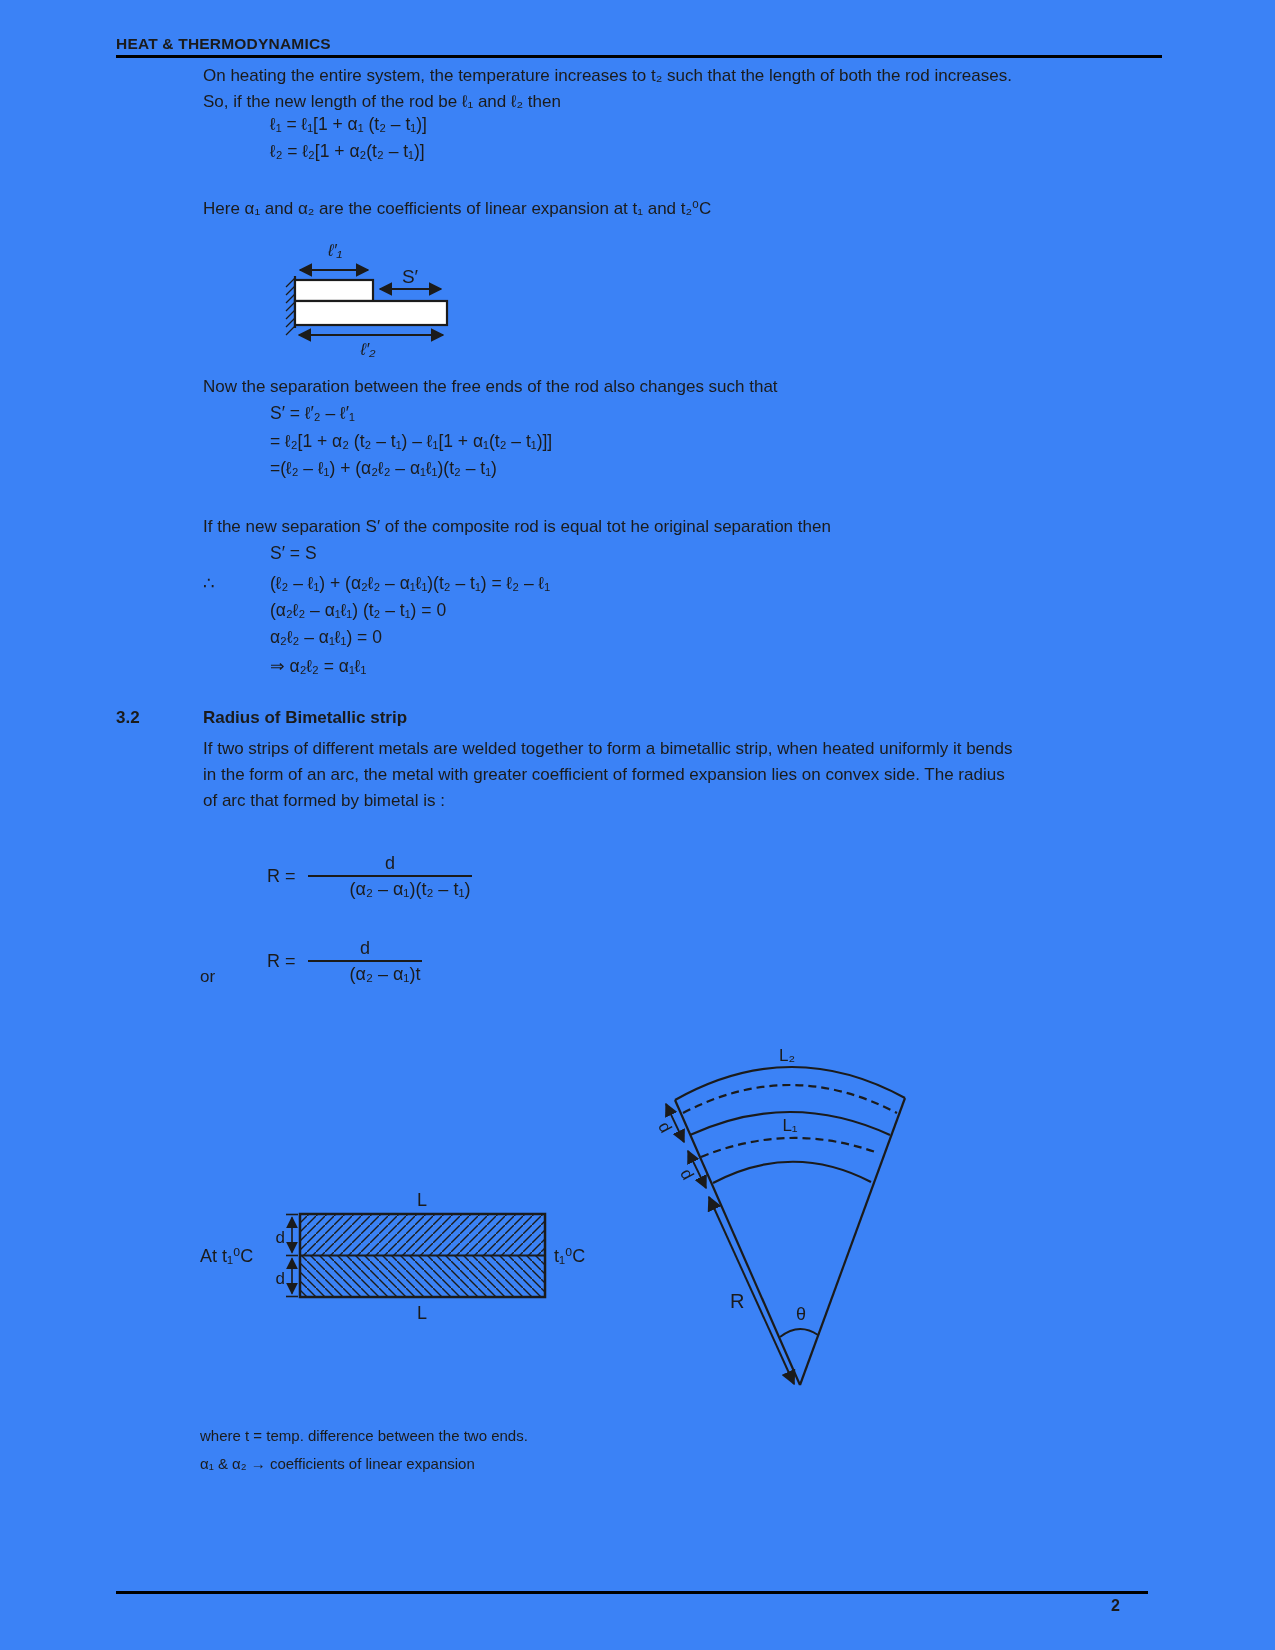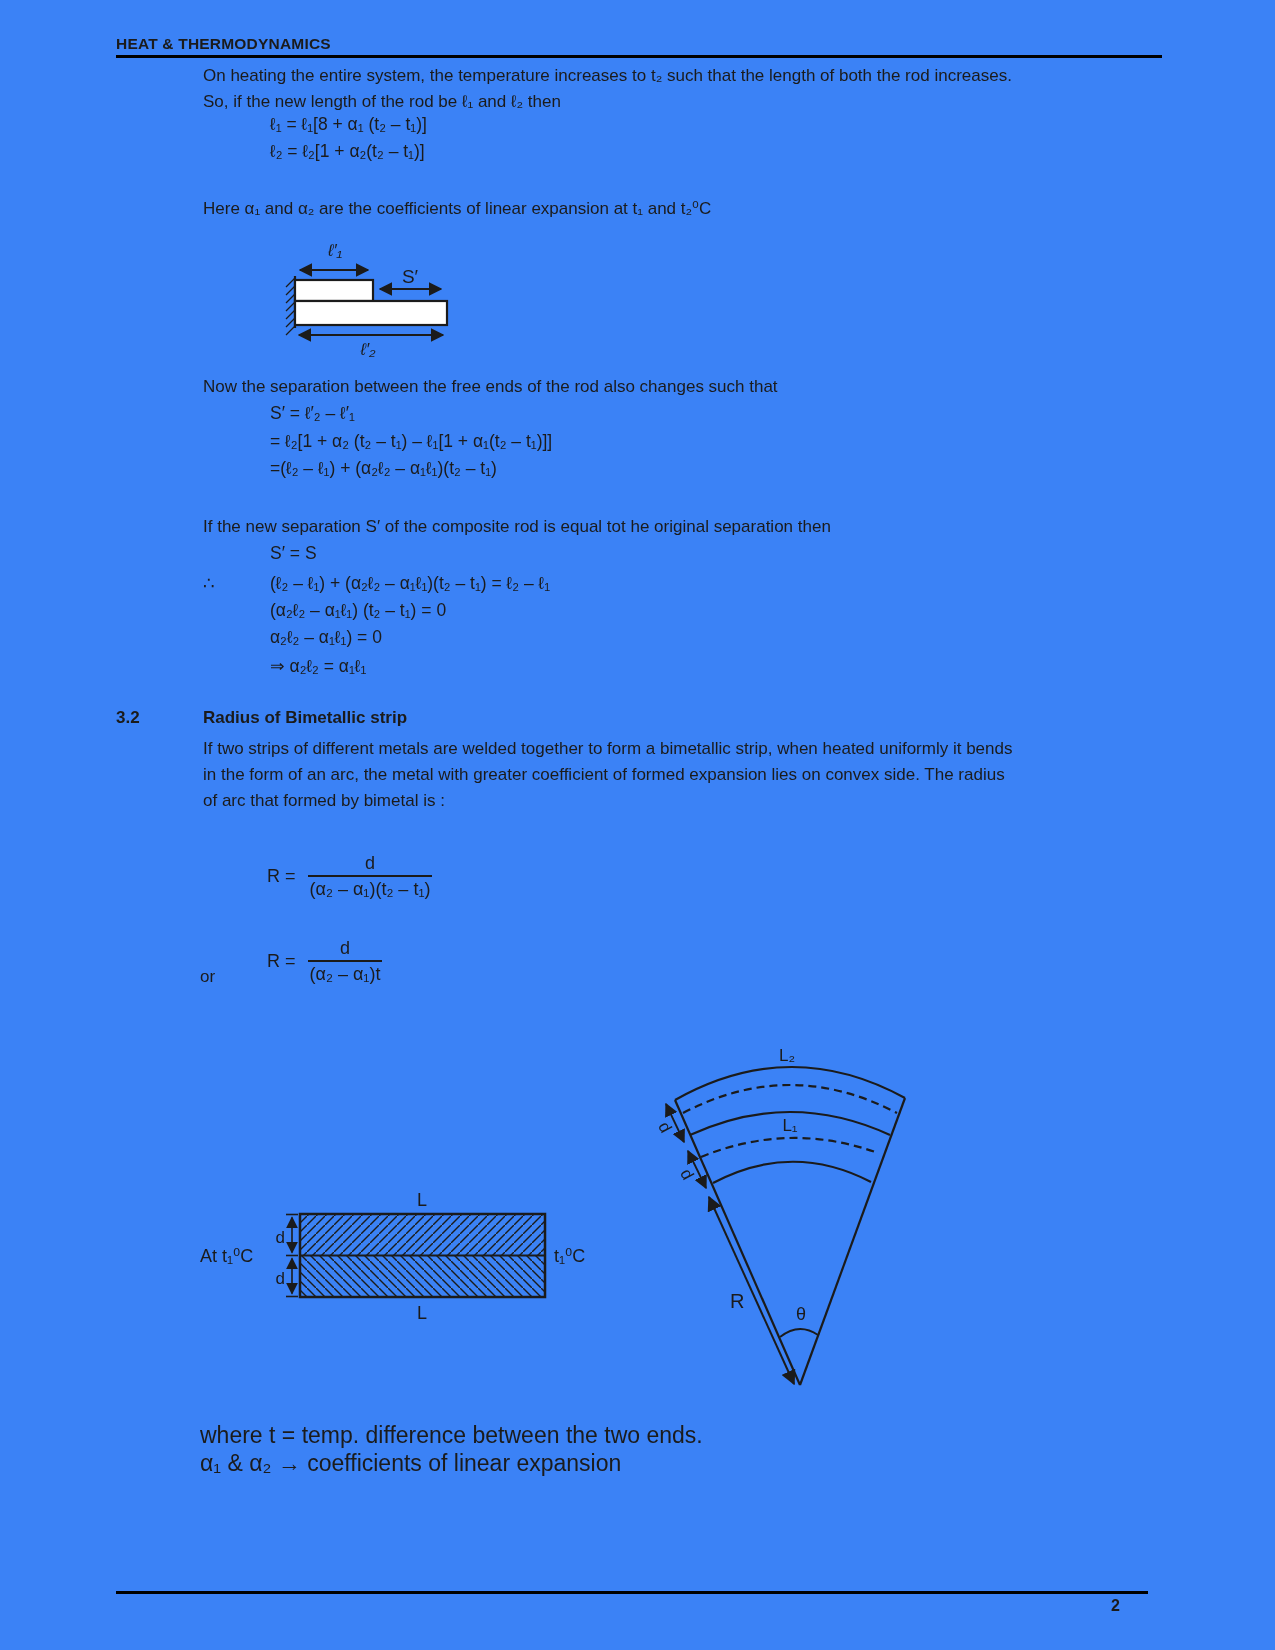--- a/index.html
+++ b/index.html
@@ -7,21 +7,21 @@
         font-family:"Liberation Sans","DejaVu Sans",sans-serif;color:#1b1b1b;}
   .abs{position:absolute;white-space:nowrap;}
   .t17{font-size:17px;line-height:26px;}
   .bold{font-weight:bold;}
   .rule{position:absolute;background:#000;}
   .eqline{position:absolute;white-space:nowrap;font-size:17.5px;}
   .formula{position:absolute;display:flex;align-items:center;gap:12px;font-size:18px;}
   .frac{display:inline-flex;flex-direction:column;align-items:center;}
   .frac .num{padding:0 4px 1px 4px;}
   .fbar{display:block;align-self:stretch;height:2px;background:#1b1b1b;}
-  .frac .den{padding:2px 2px 0 2px;}
+  .frac .den{padding:2px 2px 0 2px;margin-left:40px;}
   svg text{font-family:"Liberation Sans","DejaVu Sans",sans-serif;fill:#1b1b1b;}
 </style>
 </head>
 <body>
 
 <div class="page">
 
   <svg width="0" height="0" style="position:absolute">
     <defs>
       <marker id="arr" viewBox="0 0 10 10" refX="9" refY="5" markerWidth="7.5" markerHeight="7.5" orient="auto-start-reverse">
@@ -36,21 +36,21 @@
     </defs>
   </svg>
 
   <div class="abs bold" style="left:116px;top:35px;font-size:15.5px;letter-spacing:0.2px;">HEAT &amp; THERMODYNAMICS</div>
   <div class="rule" style="left:116px;top:55px;width:1046px;height:3px;"></div>
 
   <div class="abs t17" style="left:203px;top:63px;">
     <div>On heating the entire system, the temperature increases to t₂ such that the length of both the rod increases.</div>
     <div>So, if the new length of the rod be ℓ₁ and ℓ₂ then</div>
   </div>
-  <div class="eqline" style="left:270px;top:114px;">ℓ₁ = ℓ₁[8 + α₁ (t₂ – t₁)]</div>
+  <div class="eqline" style="left:270px;top:114px;">ℓ₁ = ℓ₁[1 + α₁ (t₂ – t₁)]</div>
   <div class="eqline" style="left:270px;top:141px;">ℓ₂ = ℓ₂[1 + α₂(t₂ – t₁)]</div>
 
   <div class="abs t17" style="left:203px;top:196px;">Here α₁ and α₂ are the coefficients of linear expansion at t₁ and t₂⁰C</div>
 
   <svg class="abs" style="left:250px;top:228px;" width="220" height="135" viewBox="0 0 220 135">
     <g stroke="#1b1b1b" stroke-width="1.3">
       <line x1="45" y1="50" x2="36" y2="59"></line>
       <line x1="45" y1="58" x2="36" y2="67"></line>
       <line x1="45" y1="66" x2="36" y2="75"></line>
       <line x1="45" y1="74" x2="36" y2="83"></line>
@@ -143,21 +143,21 @@
       <line x1="102" y1="78.5" x2="102" y2="113.5" marker-start="url(#arr)" marker-end="url(#arr)"></line>
     </g>
     <text x="232" y="26" font-size="18" text-anchor="middle">L</text>
     <text x="232" y="139" font-size="18" text-anchor="middle">L</text>
     <text x="10" y="82" font-size="18">At t₁⁰C</text>
     <text x="364" y="82" font-size="18">t₁⁰C</text>
     <text x="95" y="63" font-size="17" text-anchor="end">d</text>
     <text x="95" y="104" font-size="17" text-anchor="end">d</text>
   </svg>
 
-  <div class="abs" style="left:200px;top:1422px;font-size:23px;line-height:27.5px;">
+  <div class="abs" style="left:200px;top:1422px;font-size:15px;line-height:27.5px;">
     <div>where t = temp. difference between the two ends.</div>
     <div>α₁ &amp; α₂ → coefficients of linear expansion</div>
   </div>
 
   <div class="rule" style="left:116px;top:1591px;width:1032px;height:3px;"></div>
   <div class="abs bold" style="left:1060px;top:1597px;width:60px;text-align:right;font-size:16px;">2</div>
 
 </div>
 
 </body></html>

